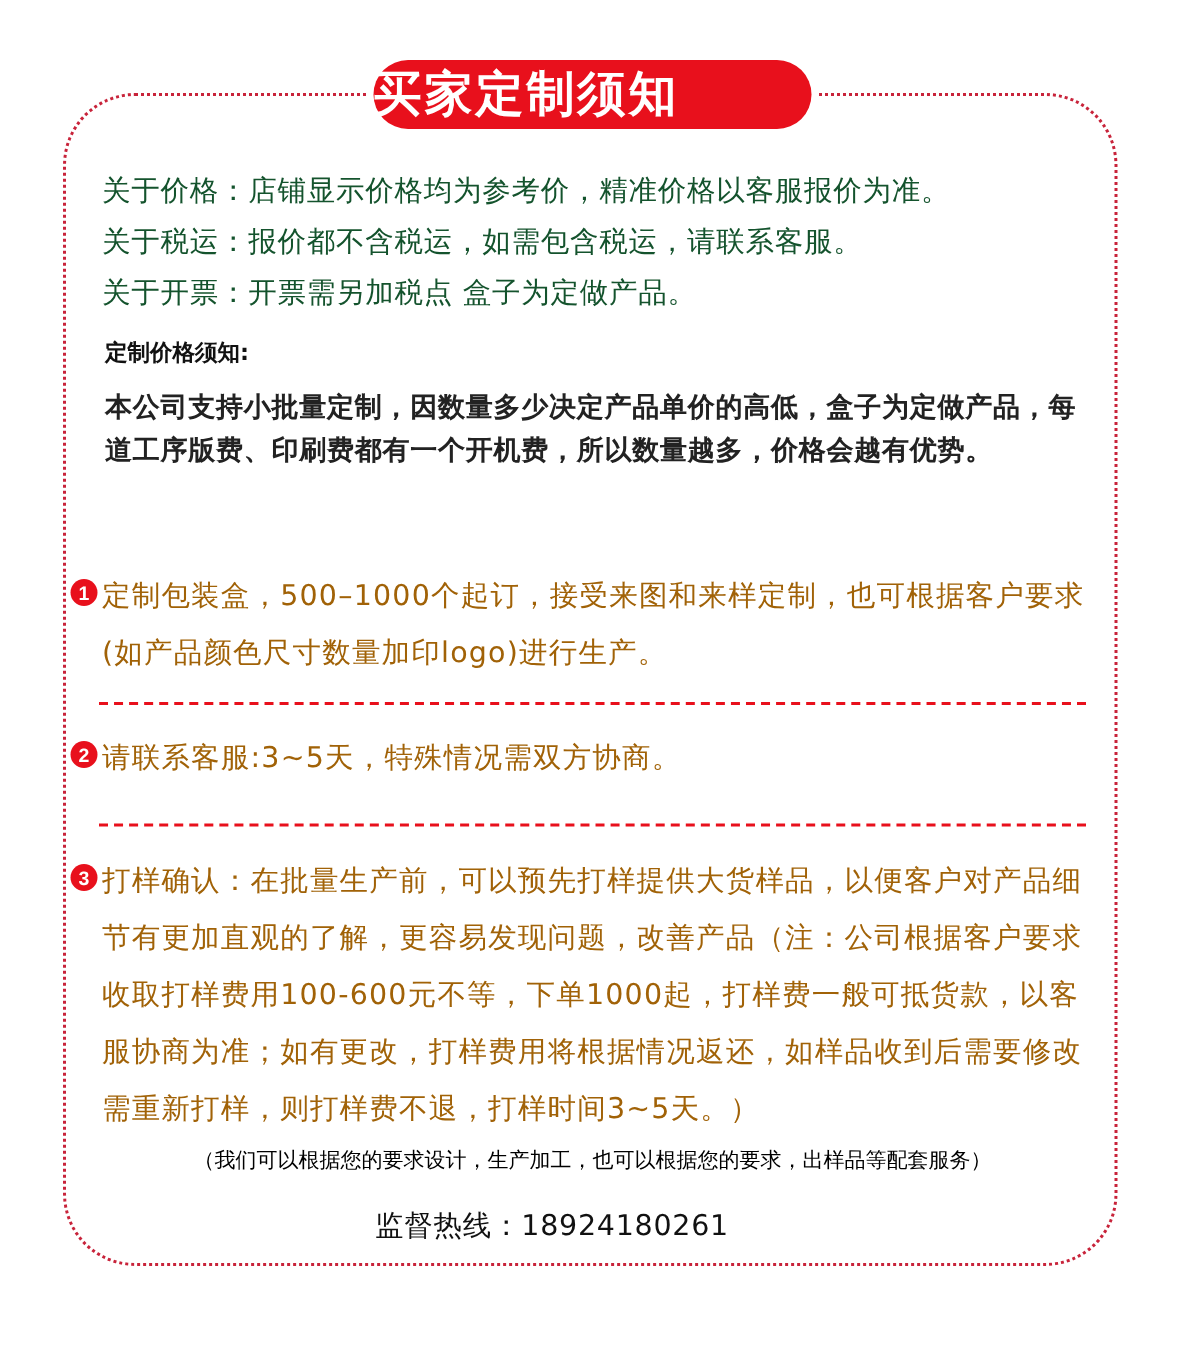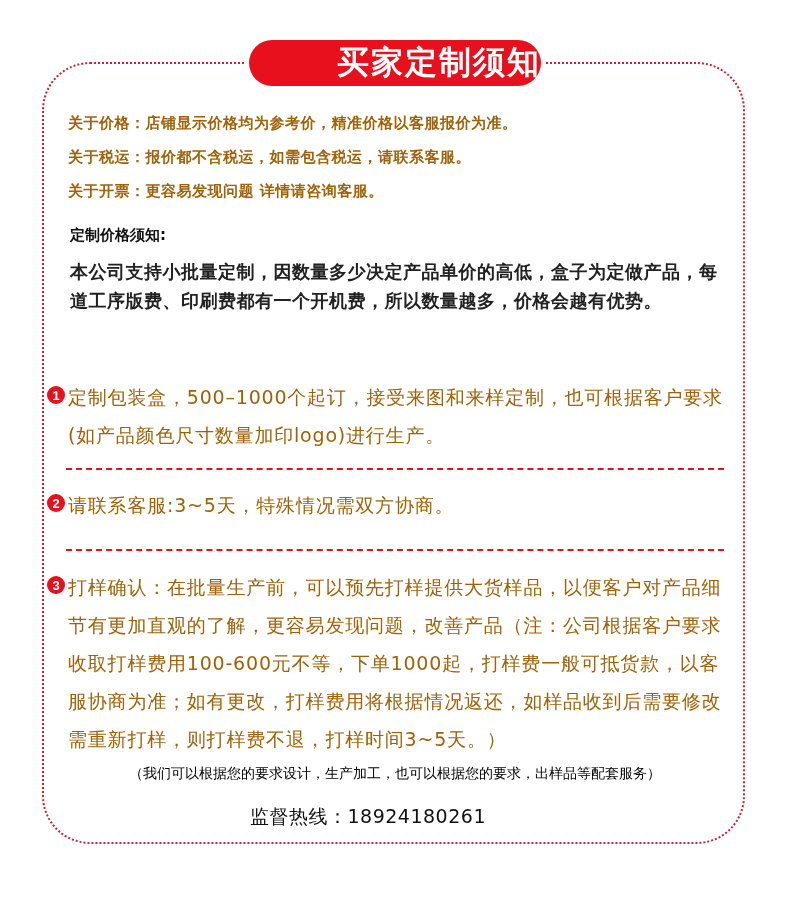--- a/index.html
+++ b/index.html
@@ -27,39 +27,38 @@
     .title-pill {
       position: absolute;
       left: 249px;
       top: 40px;
       width: 292px;
       height: 46px;
       background: #e8101c;
       border-radius: 23px;
       display: flex;
       align-items: center;
-      justify-content: flex-end;
+      justify-content: flex-start;
       z-index: 2;
       box-shadow: 0 0 0 5px #ffffff;
     }
     .title-pill span {
       color: #ffffff;
       font-size: 32px;
       font-weight: bold;
       letter-spacing: 2px;
       font-family: "DejaVu Sans", sans-serif;
     }
     .notice {
       position: absolute;
       left: 68px;
-      color: #a16207;
-      font-size: 15px;
+      color: #14532d;
+      font-size: 19px;
       white-space: nowrap;
       letter-spacing: 0.5px;
-      font-weight: bold;
     }
     .section-heading {
       position: absolute;
       left: 70px;
       top: 226px;
       font-size: 15px;
       font-weight: bold;
       color: #111111;
     }
     .paragraph {
@@ -140,21 +139,21 @@
   <span>买家定制须知</span>
 </div>
 
 <div class="notice" style="top:114px;">
   <span>关于价格：</span><span>店铺显示价格均为参考价，精准价格以客服报价为准。</span>
 </div>
 <div class="notice" style="top:148px;">
   <span>关于税运：</span><span>报价都不含税运，如需包含税运，请联系客服。</span>
 </div>
 <div class="notice" style="top:182px;">
-  <span>关于开票：</span><span>更容易发现问题 详情请咨询客服。</span>
+  <span>关于开票：</span><span>开票需另加税点 盒子为定做产品。</span>
 </div>
 
 <div class="section-heading">定制价格须知:</div>
 <div class="paragraph">本公司支持小批量定制，因数量多少决定产品单价的高低，盒子为定做产品，每道工序版费、印刷费都有一个开机费，所以数量越多，价格会越有优势。</div>
 
 <div class="item" style="top:378px;">
   <span class="badge">1</span>
   <span class="item-text">定制包装盒，500–1000个起订，接受来图和来样定制，也可根据客户要求(如产品颜色尺寸数量加印logo)进行生产。</span>
 </div>
 

